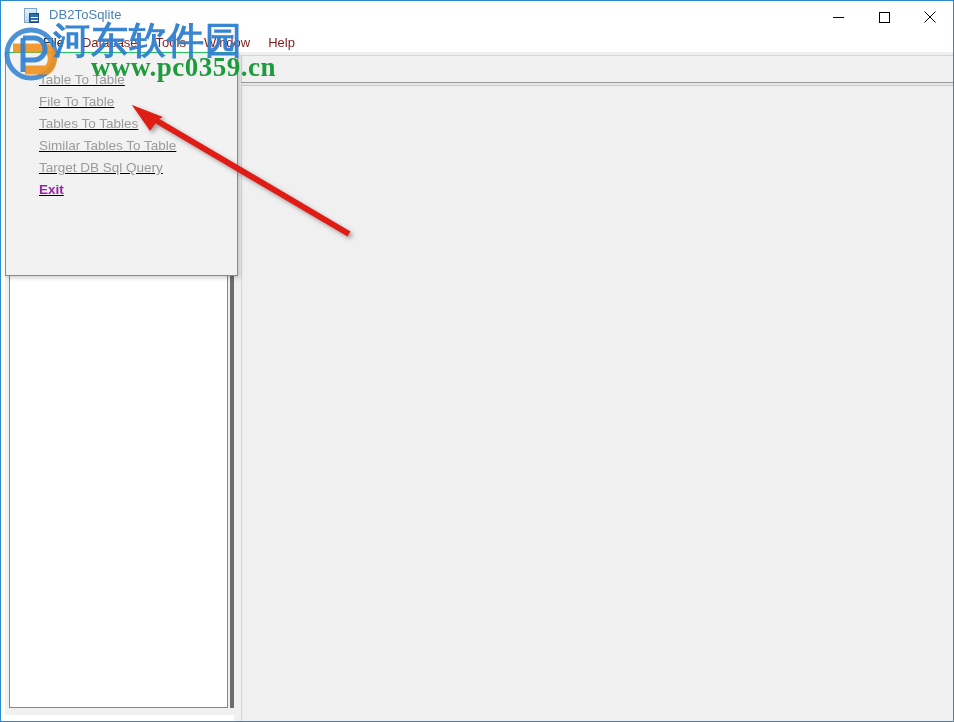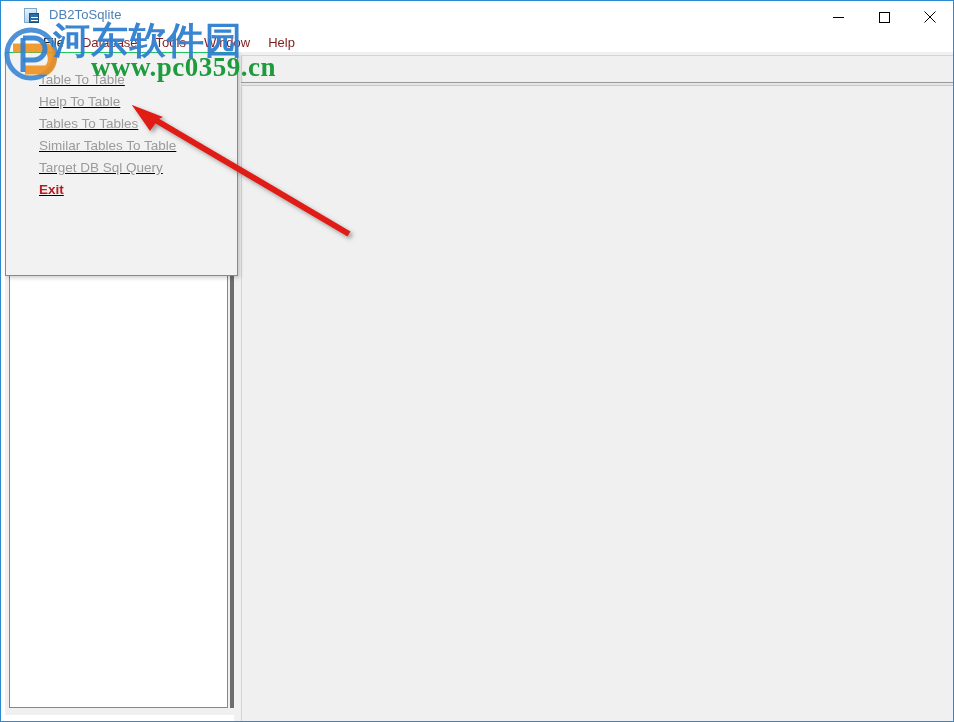--- a/index.html
+++ b/index.html
@@ -134,21 +134,21 @@
     position: relative;
     height: 22px;
     line-height: 22px;
     padding-left: 33px;
     font-size: 13.5px;
     color: #9b9b9b;
     white-space: nowrap;
     cursor: default;
   }
   .menu-item.enabled {
-    color: #b91c1c;
+    color: #a21caf;
     font-weight: bold;
   }
   .menu-item .submenu-arrow {
     position: absolute;
     right: 14px;
     top: 0;
     line-height: 22px;
     font-size: 11px;
     color: #b0b0b0;
   }
@@ -327,21 +327,21 @@
     <div class="right-toolbar"></div>
     <div class="right-toolbar-sep"></div>
     <div class="right-canvas"></div>
   </div>
 
   <div class="dropdown">
     <div class="menu-item">
       <span>Table To Table</span>
     </div>
     <div class="menu-item">
-      <span>Help To Table</span>
+      <span>File To Table</span>
     </div>
     <div class="menu-item">
       <span>Tables To Tables</span>
     </div>
     <div class="menu-item">
       <span>Similar Tables To Table</span>
     </div>
     <div class="menu-item">
       <span>Target DB Sql Query</span>
     </div>

